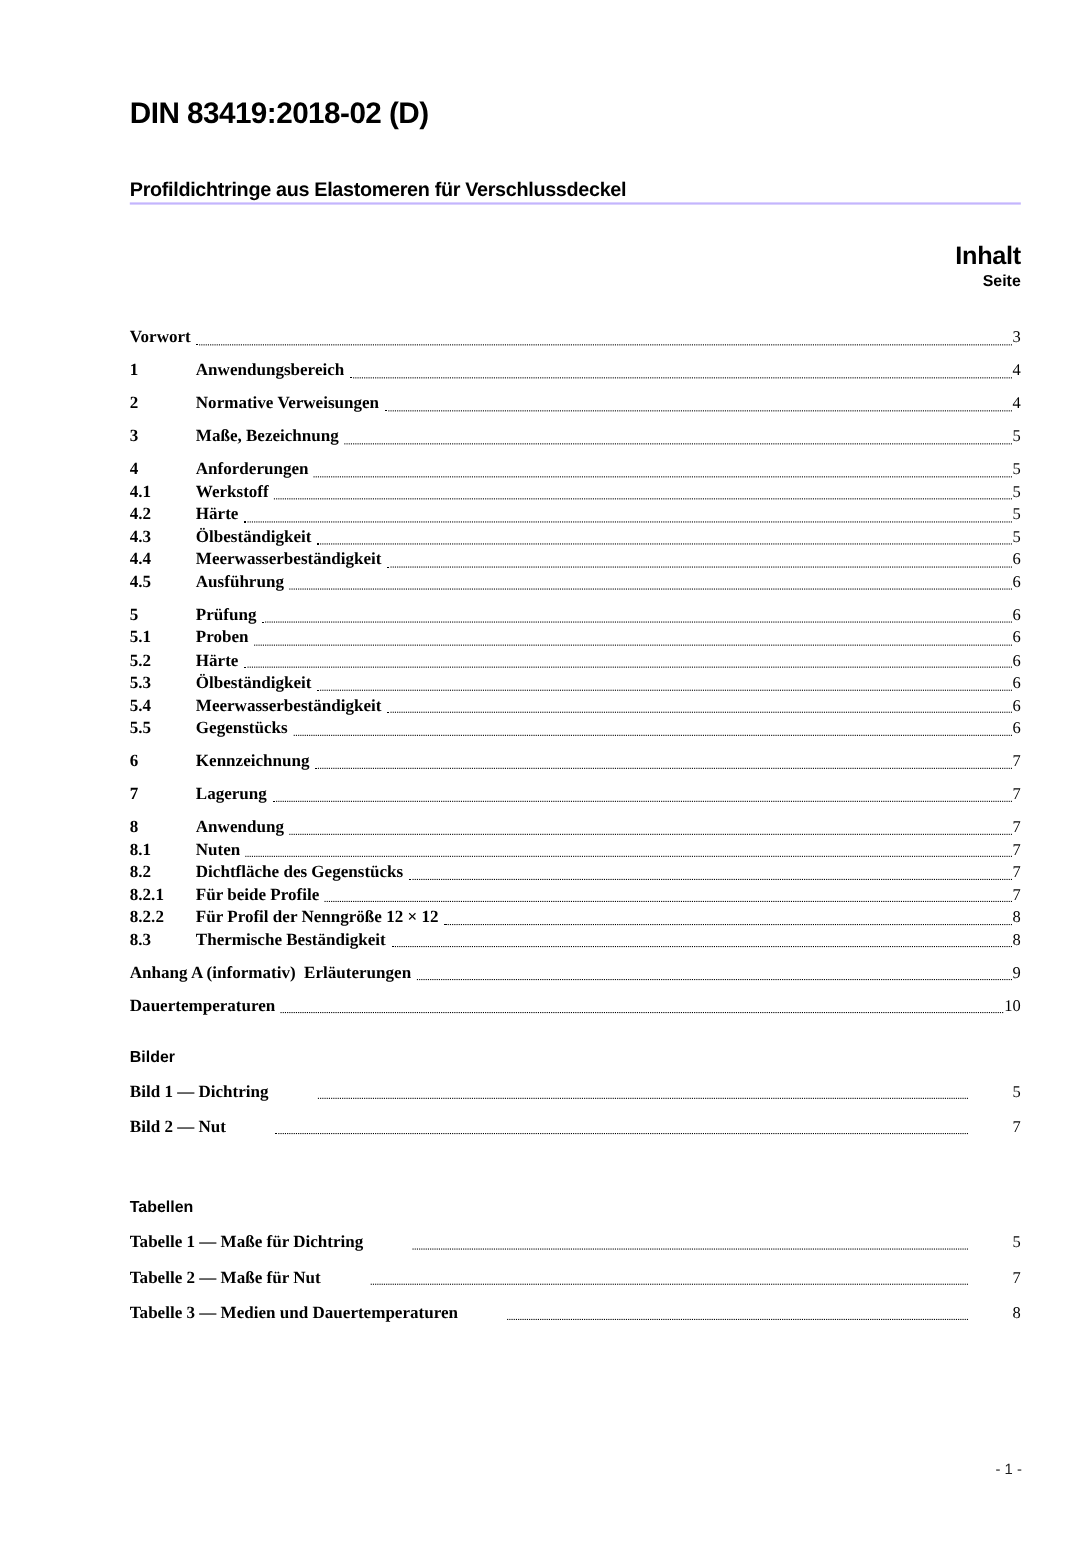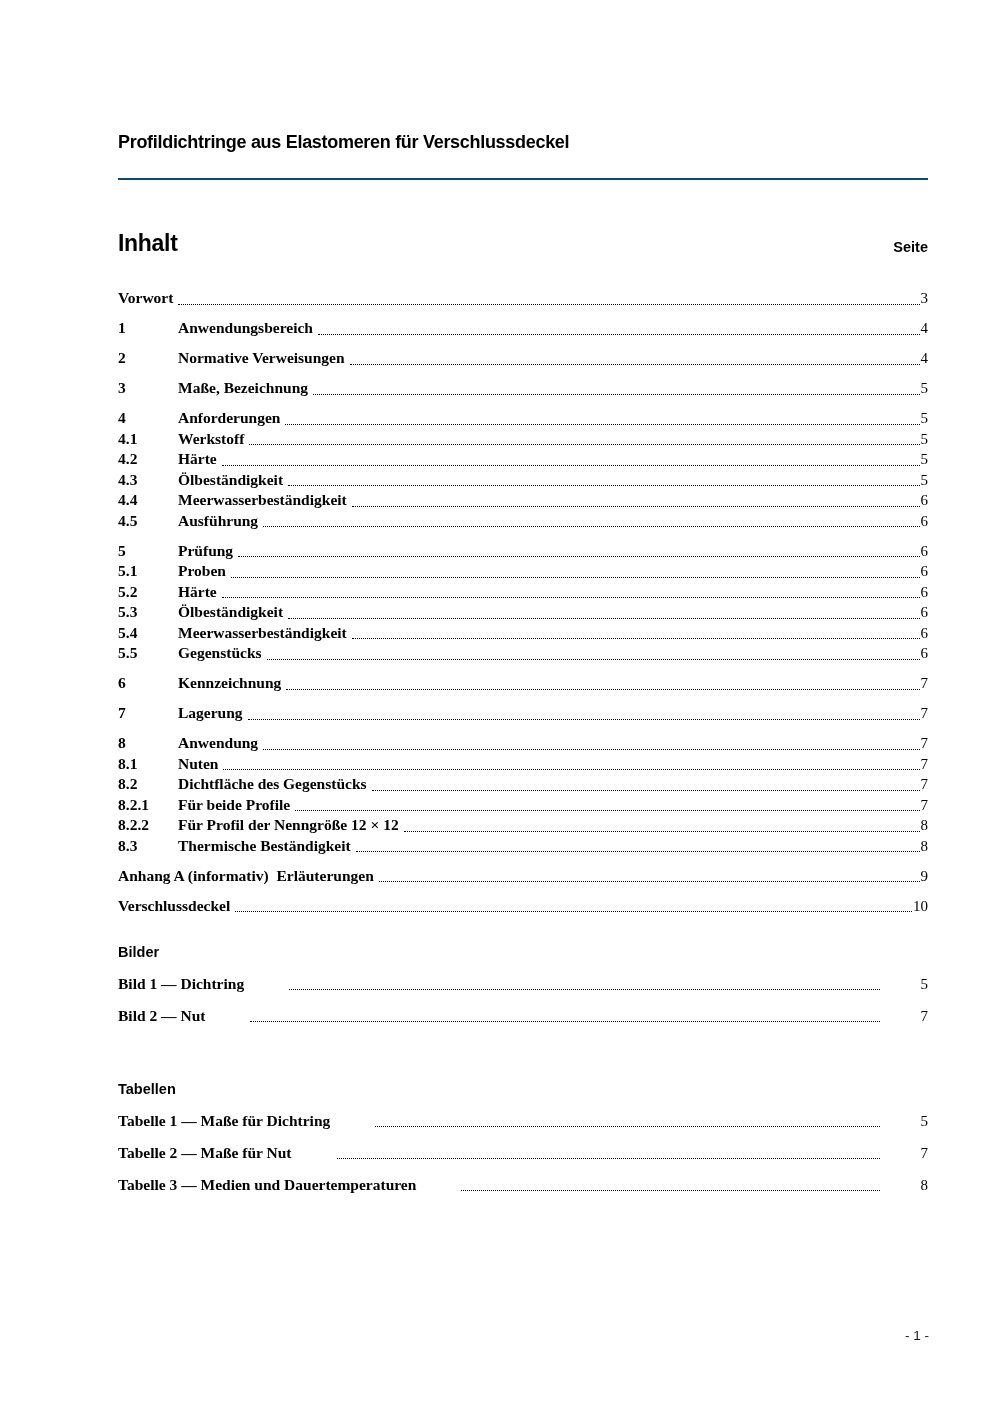--- a/index.html
+++ b/index.html
@@ -19,36 +19,37 @@
   
   .doc-id {
     font-family: "Liberation Sans", sans-serif;
     font-weight: bold;
     font-size: 27px;
     letter-spacing: -0.5px;
     line-height: 30px;
   }
   .subtitle-wrap {
     margin-top: 43px;
-    border-bottom: 2px solid #0c4a6e;
-    padding-bottom: 25px;
+    border-bottom: 2px solid #c4b5fd;
+    padding-bottom: 1px;
   }
   .subtitle {
     font-family: "Liberation Sans", sans-serif;
     font-weight: bold;
     font-size: 18px;
     letter-spacing: -0.3px;
     line-height: 22px;
   }
   
   .toc-header {
-    margin-top: 50px;
+    margin-top: 33px;
     display: flex;
     justify-content: space-between;
     align-items: flex-end;
+    flex-direction: column;
   }
   .toc-title {
     font-family: "Liberation Sans", sans-serif;
     font-weight: bold;
     font-size: 23px;
     letter-spacing: -0.3px;
     line-height: 27px;
   }
   .page-col-label {
     font-family: "Liberation Sans", sans-serif;
@@ -100,20 +101,21 @@
     font-family: "Liberation Sans", sans-serif;
     font-size: 13.5px;
     color: #1a1a1a;
   }
 </style>
 </head>
 <body>
 
 <div class="page">
 
+  <h1 class="doc-id">DIN 83419:2018-02 (D)</h1>
 
   <div class="subtitle-wrap">
     <div class="subtitle">Profildichtringe aus Elastomeren für Verschlussdeckel</div>
   </div>
 
   <div class="toc-header">
     <div class="toc-title">Inhalt</div>
     <div class="page-col-label">Seite</div>
   </div>
 
@@ -260,21 +262,21 @@
         <span class="toc-label">Thermische Beständigkeit</span>
         <span class="leader"></span>
         <span class="toc-page">8</span>
       </div>
       <div class="toc-row gap">
         <span class="toc-label">Anhang A (informativ)  Erläuterungen</span>
         <span class="leader"></span>
         <span class="toc-page">9</span>
       </div>
       <div class="toc-row gap">
-        <span class="toc-label">Verschlussdeckel</span>
+        <span class="toc-label">Dauertemperaturen</span>
         <span class="leader"></span>
         <span class="toc-page">10</span>
       </div>
     </div>
 
   <div class="figures">
     <div class="list-section-heading">Bilder</div>
     <div class="sub-list" id="figures-list">
         <div class="toc-row spaced">
           <span class="toc-label">Bild 1 — Dichtring</span>

